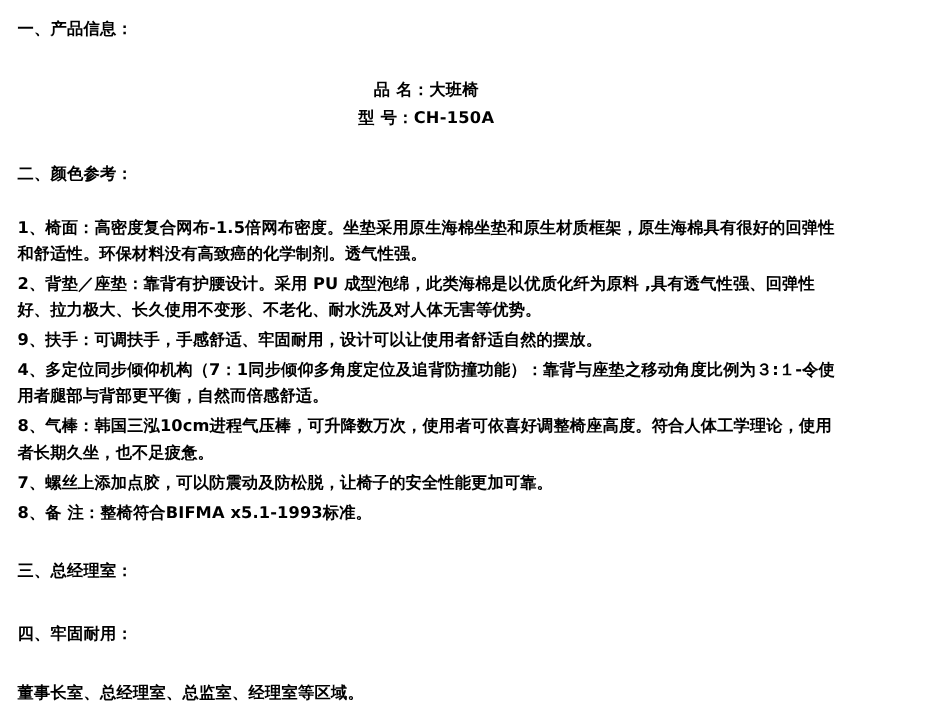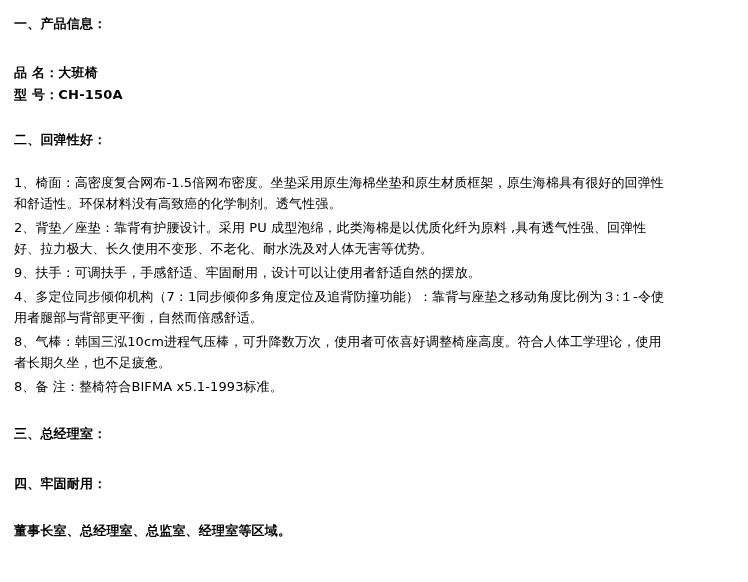--- a/index.html
+++ b/index.html
@@ -33,27 +33,27 @@
   .spacer-lg { height: 24px; }
   .kv-line {
     font-size: 13px;
     font-weight: bold;
     line-height: 22px;
     margin: 0;
     letter-spacing: 0.2px;
   }
   .para {
     font-size: 13px;
-    font-weight: normal;
+    font-weight: bold;
     line-height: 21px;
     margin: 0 0 3px 0;
     text-align: left;
     letter-spacing: 0.1px;
   }
-  .block-products { margin-top: 2px; }
+  .block-products { margin-top: 2px; text-align: center; }
   .list-items { margin-top: 2px; }
   .tail-line {
     font-size: 13px;
     font-weight: bold;
     line-height: 22px;
     margin: 0;
     letter-spacing: 0.2px;
   }
 </style>
 </head>
@@ -66,28 +66,29 @@
     <div class="spacer-md"></div>
     <div class="block-products">
       <p class="kv-line">品 名：大班椅</p>
       <p class="kv-line">型 号：CH-150A</p>
     </div>
   </div>
 
   <div class="spacer-lg"></div>
 
   <div class="section-materials">
-    <p class="section-title">二、回弹性好：</p>
+    <p class="section-title">二、颜色参考：</p>
     <div class="spacer-sm"></div>
     <div class="list-items">
       <p class="para">1、椅面：高密度复合网布-1.5倍网布密度。坐垫采用原生海棉坐垫和原生材质框架，原生海棉具有很好的回弹性和舒适性。环保材料没有高致癌的化学制剂。透气性强。</p>
       <p class="para">2、背垫／座垫：靠背有护腰设计。采用 PU 成型泡绵，此类海棉是以优质化纤为原料 ,具有透气性强、回弹性好、拉力极大、长久使用不变形、不老化、耐水洗及对人体无害等优势。</p>
       <p class="para">9、扶手：可调扶手，手感舒适、牢固耐用，设计可以让使用者舒适自然的摆放。</p>
       <p class="para">4、多定位同步倾仰机构（7：1同步倾仰多角度定位及追背防撞功能）：靠背与座垫之移动角度比例为３:１-令使用者腿部与背部更平衡，自然而倍感舒适。</p>
       <p class="para">8、气棒：韩国三泓10cm进程气压棒，可升降数万次，使用者可依喜好调整椅座高度。符合人体工学理论，使用者长期久坐，也不足疲惫。</p>
+      <p class="para">7、螺丝上添加点胶，可以防震动及防松脱，让椅子的安全性能更加可靠。</p>
       <p class="para">8、备 注：整椅符合BIFMA x5.1-1993标准。</p>
     </div>
   </div>
 
   <div class="spacer-lg"></div>
 
   <div class="section-color-reference">
     <p class="section-title">三、总经理室：</p>
   </div>
 

